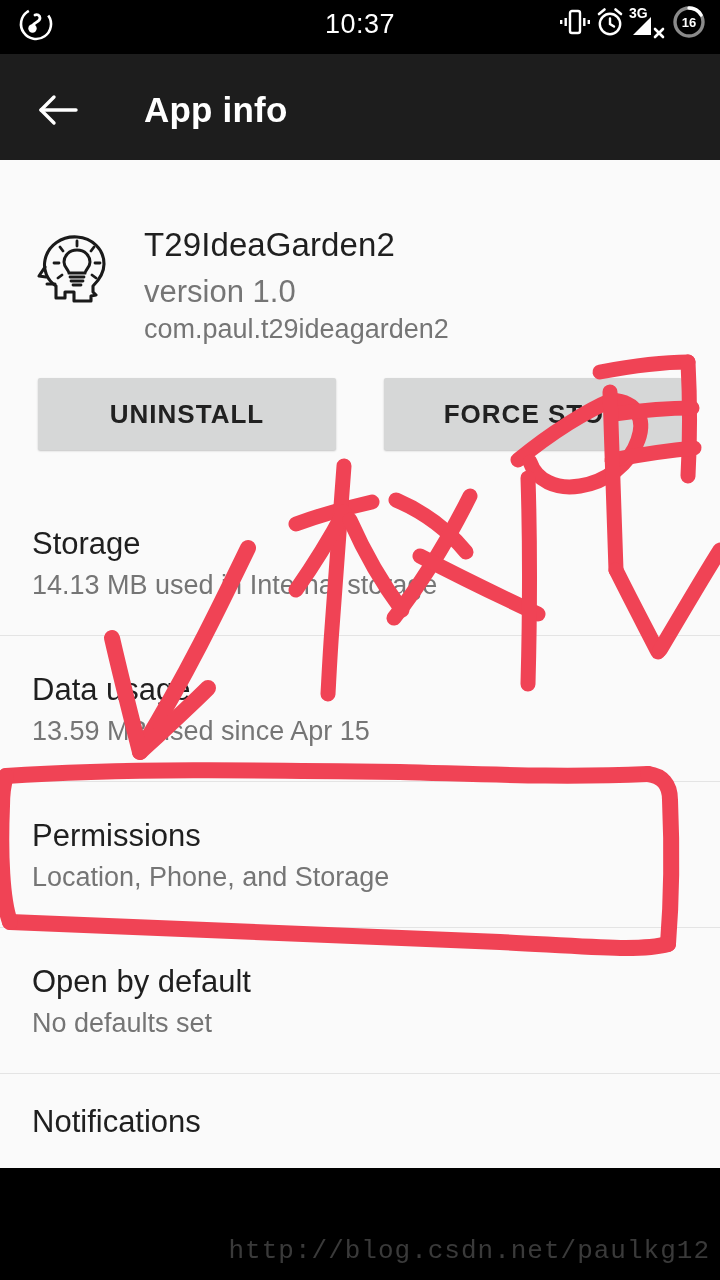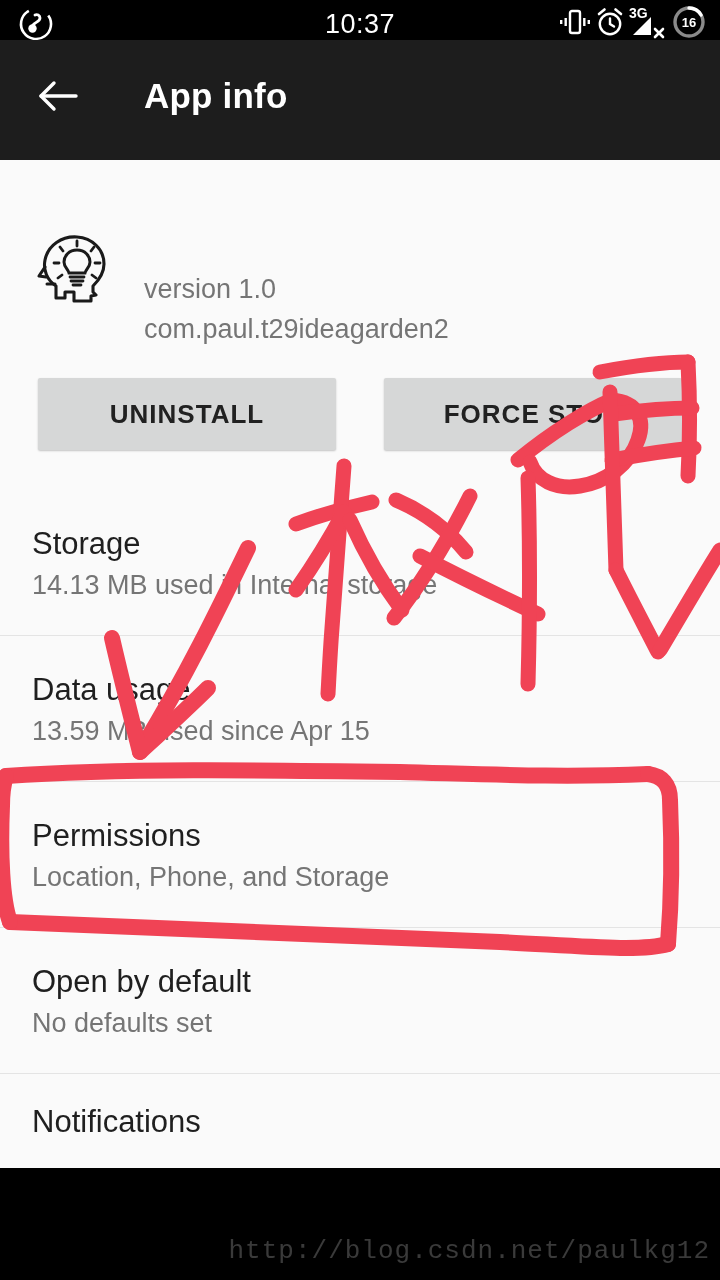--- a/index.html
+++ b/index.html
@@ -48,21 +48,21 @@
     height: 48px;
     display: flex;
     align-items: center;
     gap: 3px;
   }
   .sb-icon { display: block; }
 
   
   #app-bar {
     position: absolute;
-    left: 0; top: 40px;
+    left: 0; top: 54px;
     width: 720px; height: 128px;
     background: #1d1d1d;
   }
   #back-button {
     position: absolute;
     left: 32px; top: 30px;
     width: 52px; height: 52px;
     cursor: pointer;
   }
   #app-bar-title {
@@ -99,21 +99,21 @@
   #app-name {
     position: absolute;
     left: 144px; top: 36px;
     font-size: 33px;
     color: #1f1f1f;
     letter-spacing: 0.1px;
   }
   #app-version {
     position: absolute;
     left: 144px; top: 84px;
-    font-size: 27px;
+    font-size: 31px;
     color: #757575;
   }
   #app-package {
     position: absolute;
     left: 144px; top: 124px;
     font-size: 27px;
     color: #757575;
   }
 
   
@@ -274,20 +274,21 @@
 
           <path d="M43 24 C51 24 56 30 56 36 C56 41 52 43 51 47 L35 47
                    C34 43 30 41 30 36 C30 30 35 24 43 24 Z" fill="none" stroke="#1a1a1a" stroke-width="3"></path>
           <path d="M36 51 L50 51 M37 55 L49 55 M39 59 L47 59" stroke="#1a1a1a" stroke-width="2.8" stroke-linecap="round"></path>
 
           <path d="M43 15 L43 20 M26 21 L29 25 M60 21 L57 25 M20 37 L25 37 M66 37 L61 37
                    M24 52 L28 49 M62 52 L58 49" stroke="#1a1a1a" stroke-width="2.8" stroke-linecap="round"></path>
         </svg>
       </div>
 
+      <div id="app-name">T29IdeaGarden2</div>
       <div id="app-version">version 1.0</div>
       <div id="app-package">com.paul.t29ideagarden2</div>
     </div>
 
     <div id="action-buttons">
       <button id="btn-uninstall" class="action-btn">UNINSTALL</button>
       <button id="btn-force-stop" class="action-btn">FORCE STOP</button>
     </div>
 
     <div id="settings-list">

